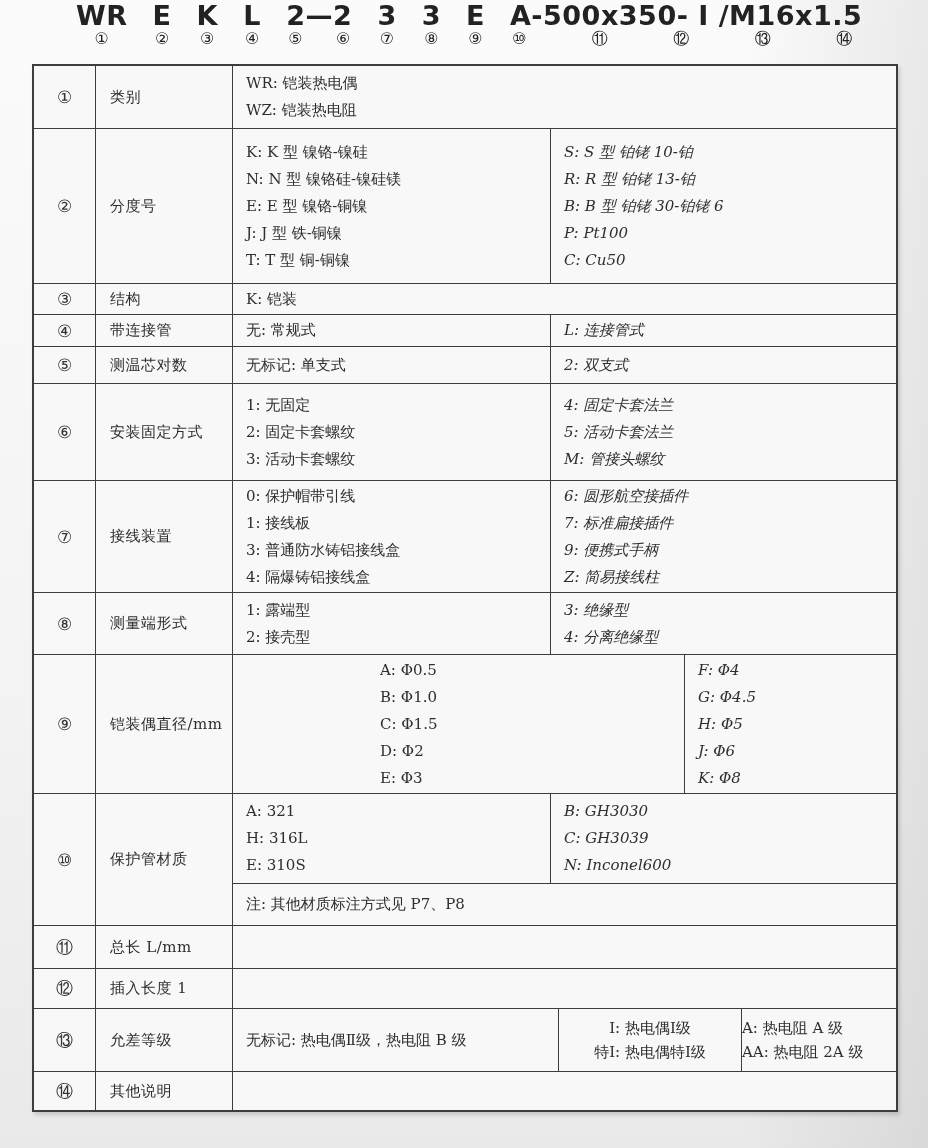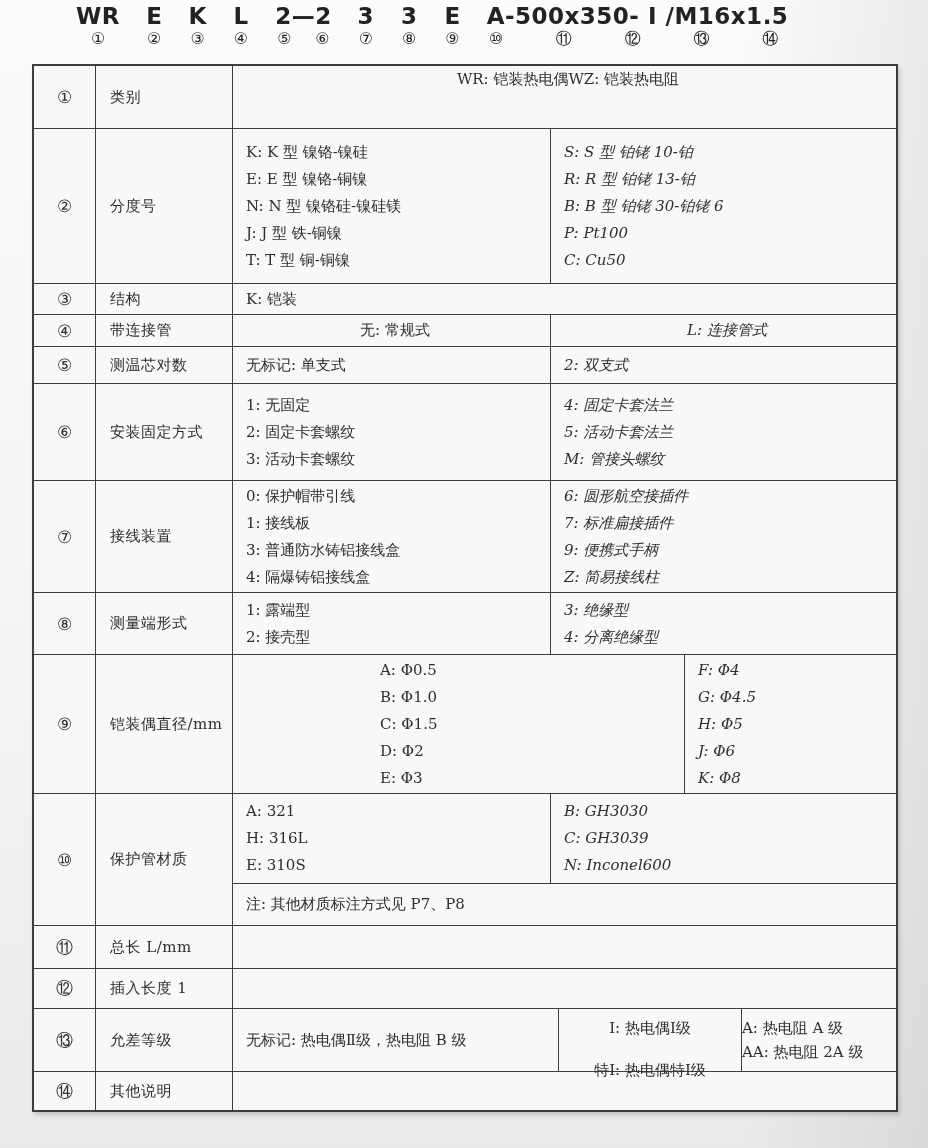--- a/index.html
+++ b/index.html
@@ -21,21 +21,21 @@
     position: absolute;
     top: 3px;
     left: 76px;
     display: flex;
     align-items: flex-start;
   }
   .code-seg { display: flex; flex-direction: column; align-items: center; margin-right: 25px; }
   .code-seg:last-child { margin-right: 0; }
   .code-text {
     font-family: "DejaVu Sans", "Liberation Sans", sans-serif;
-    font-size: 23px;
+    font-size: 27px;
     font-weight: bold;
     color: #222;
     letter-spacing: 0.5px;
     line-height: 26px;
     white-space: pre;
   }
   .code-nums {
     width: 100%;
     display: flex;
     justify-content: space-between;
@@ -84,21 +84,21 @@
   .line { font-size: 15px; line-height: 27px; white-space: pre; }
   .opts { display: flex; flex: 1; }
   .opt-left { width: 318px; border-right: 1.5px solid #3d3d3d; flex-shrink: 0; }
   .opt-right { flex: 1; min-width: 0; font-style: italic; }
   .note-bar {
     border-top: 1.5px solid #3d3d3d;
     display: flex; flex-direction: column; justify-content: center;
   }
   .tri-c1 { width: 326px; border-right: 1.5px solid #3d3d3d; flex-shrink: 0; }
   .tri-c2 { width: 183px; border-right: 1.5px solid #3d3d3d; flex-shrink: 0; align-items: center; }
-  .tri-c2 .line { line-height: 24px; margin-top: 18px; }
+  .tri-c2 .line { line-height: 24px; }
   .tri-c3 { flex: 1; align-items: flex-start; min-width: 0; }
   .tri-c3 .line { line-height: 24px; }
 </style>
 </head>
 <body>
 
 <div class="code-header">
     <div class="code-seg">
       <div class="code-text">WR</div>
       <div class="code-nums single">
@@ -160,38 +160,38 @@
     </div>
   </div>
 <div class="spec-table">
     <div class="t-row" style="height: 63px;">
       <div class="cell cell-num">
         <span>①</span>
       </div>
       <div class="cell cell-label">
         <span class="line">类别</span>
       </div>
-      <div class="cell-content pad" style="display: flex; flex-direction: row; justify-content: center;">
+      <div class="cell-content pad" style="display: flex; flex-direction: column; justify-content: center;">
         <div class="line">WR: 铠装热电偶</div>
         <div class="line">WZ: 铠装热电阻</div>
       </div>
     </div>
     <div class="t-row" style="height: 155px;">
       <div class="cell cell-num">
         <span>②</span>
       </div>
       <div class="cell cell-label">
         <span class="line">分度号</span>
       </div>
       <div class="cell-content" style="display: flex; flex-direction: column;">
         <div class="opts">
           <div class="cell opt-left pad">
             <div class="line">K: K 型 镍铬-镍硅</div>
+            <div class="line">N: N 型 镍铬硅-镍硅镁</div>
             <div class="line">E: E 型 镍铬-铜镍</div>
-            <div class="line">N: N 型 镍铬硅-镍硅镁</div>
             <div class="line">J: J 型 铁-铜镍</div>
             <div class="line">T: T 型 铜-铜镍</div>
           </div>
           <div class="cell opt-right pad">
             <div class="line">S: S 型 铂铑 10-铂</div>
             <div class="line">R: R 型 铂铑 13-铂</div>
             <div class="line">B: B 型 铂铑 30-铂铑 6</div>
             <div class="line">P: Pt100</div>
             <div class="line">C: Cu50</div>
           </div>
@@ -209,21 +209,21 @@
         <div class="line">K: 铠装</div>
       </div>
     </div>
     <div class="t-row" style="height: 32px;">
       <div class="cell cell-num">
         <span>④</span>
       </div>
       <div class="cell cell-label">
         <span class="line">带连接管</span>
       </div>
-      <div class="cell-content" style="display: flex; flex-direction: column; text-align: center;">
+      <div class="cell-content" style="display: flex; flex-direction: column;">
         <div class="opts">
           <div class="cell opt-left pad">
             <div class="line">无: 常规式</div>
           </div>
           <div class="cell opt-right pad">
             <div class="line">L: 连接管式</div>
           </div>
         </div>
       </div>
     </div>

